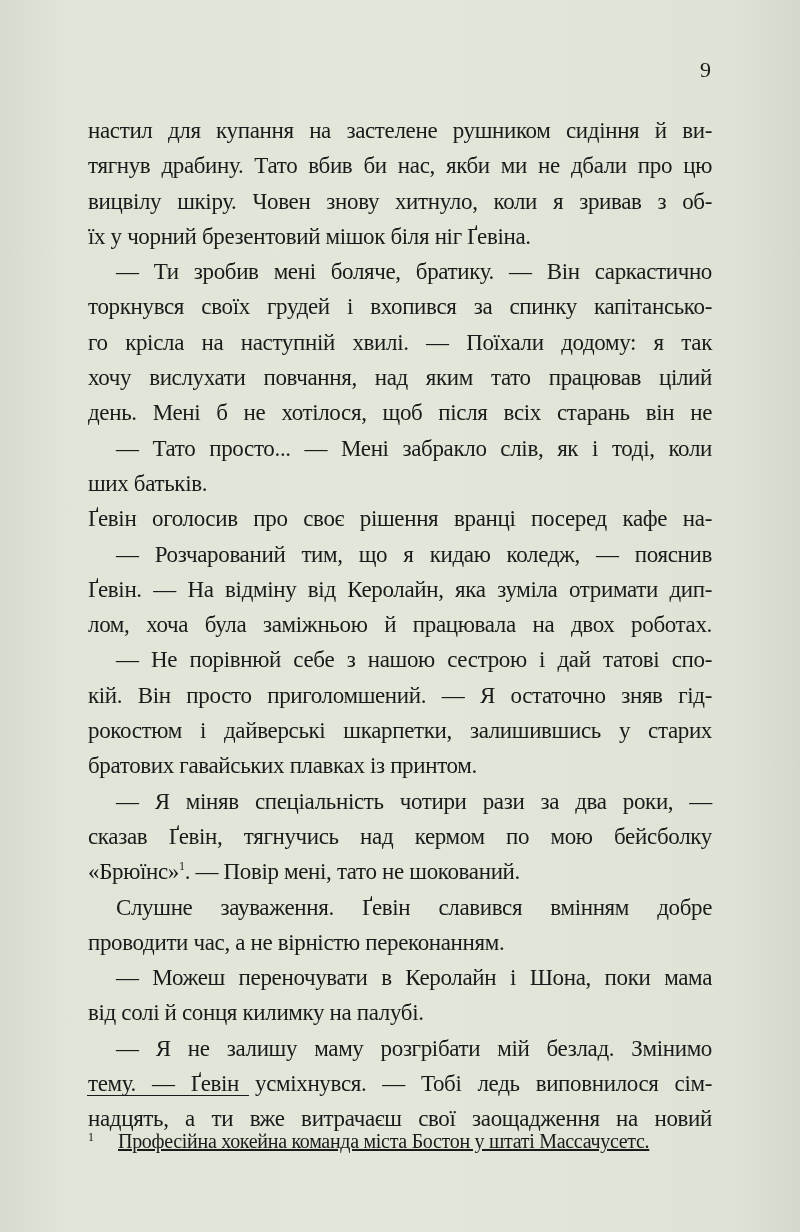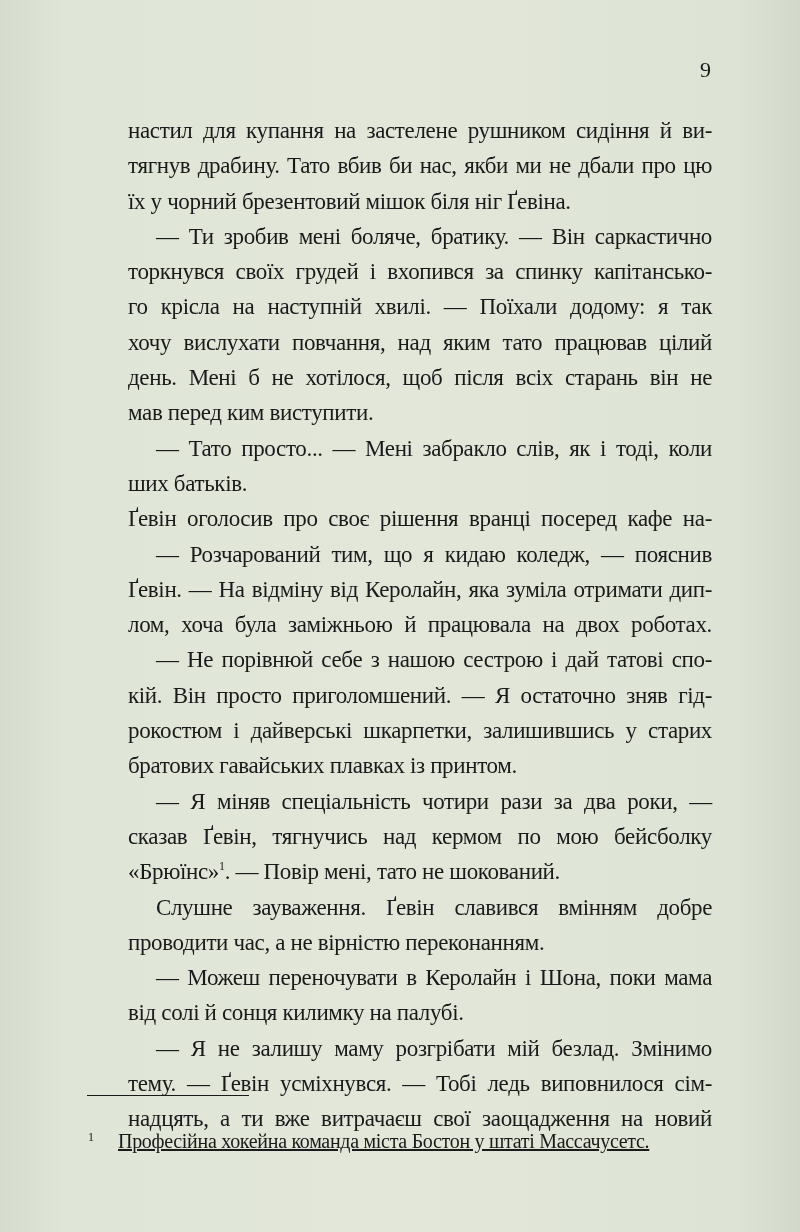--- a/index.html
+++ b/index.html
@@ -12,21 +12,21 @@
   }
   .page-number {
     position:absolute; left:700px; top:56px;
     font-size:22px; line-height:28px;
   }
   .body-text {
     position:absolute; left:88px; top:113px; width:624px;
     font-size:23px; line-height:35.3px;
     letter-spacing:-0.35px;
   }
-  .line { display:block; text-align:justify; text-align-last:justify; white-space:nowrap; overflow:visible;margin-left:40px; }
+  .line { display:block; text-align:justify; text-align-last:justify; white-space:nowrap; overflow:visible; }
   .line.last { text-align-last:left; }
   .line.ind { padding-left:28px; }
   .it { }
   sup.fn { font-size:12px; vertical-align:super; line-height:0; }
   .footnote-rule {
     position:absolute; left:87px; top:1095px; width:162px; height:0;
     border-top:1.5px solid #1a1a1a;
   }
   .footnote {
     position:absolute; left:88px; top:1127px; width:630px;
@@ -35,27 +35,27 @@
   .footnote .num { display:inline-block; width:30px; font-size:12px; vertical-align:top; line-height:20px; }
 </style>
 </head>
 <body>
 
 <div class="page-number">9</div>
 
 <div class="body-text">
   <span class="line">настил для купання на застелене рушником сидіння й ви-</span>
   <span class="line">тягнув драбину. Тато вбив би нас, якби ми не дбали про цю</span>
+  <span class="line">вицвілу шкіру. Човен знову хитнуло, коли я зривав з об-</span>
   <span class="line last">їх у чорний брезентовий мішок біля ніг Ґевіна.</span>
   <span class="line ind">— Ти зробив мені боляче, братику. — Він саркастично</span>
   <span class="line">торкнувся своїх грудей і вхопився за спинку капітансько-</span>
   <span class="line">го крісла на наступній хвилі. — Поїхали додому: я так</span>
   <span class="line">хочу вислухати повчання, над яким тато працював цілий</span>
   <span class="line">день. Мені б не хотілося, щоб після всіх старань він не</span>
-  <span class="line last">мав перед ким виступити.</span>
   <span class="line ind">— Тато просто... — Мені забракло слів, як і тоді, коли</span>
   <span class="line last">ших батьків.</span>
   <span class="line">Ґевін оголосив про своє рішення вранці посеред кафе на-</span>
   <span class="line ind">— Розчарований тим, що я кидаю коледж, — пояснив</span>
   <span class="line">Ґевін. — На відміну від Керолайн, яка зуміла отримати дип-</span>
   <span class="line"><span>лом, хоча була заміжньою й працювала на </span><span class="it">двох</span><span> роботах.</span></span>
   <span class="line ind">— Не порівнюй себе з нашою сестрою і дай татові спо-</span>
   <span class="line">кій. Він просто приголомшений. — Я остаточно зняв гід-</span>
   <span class="line">рокостюм і дайверські шкарпетки, залишившись у старих</span>
   <span class="line last">братових гавайських плавках із принтом.</span>

